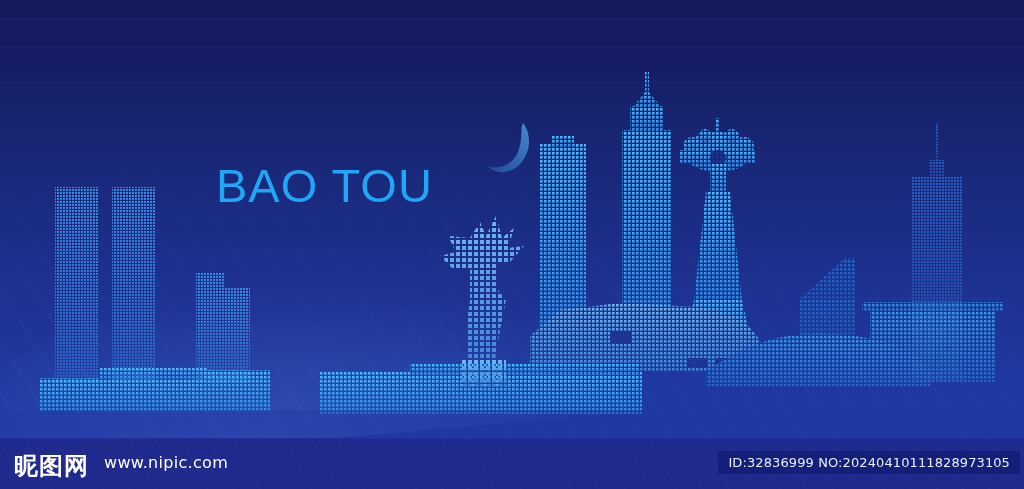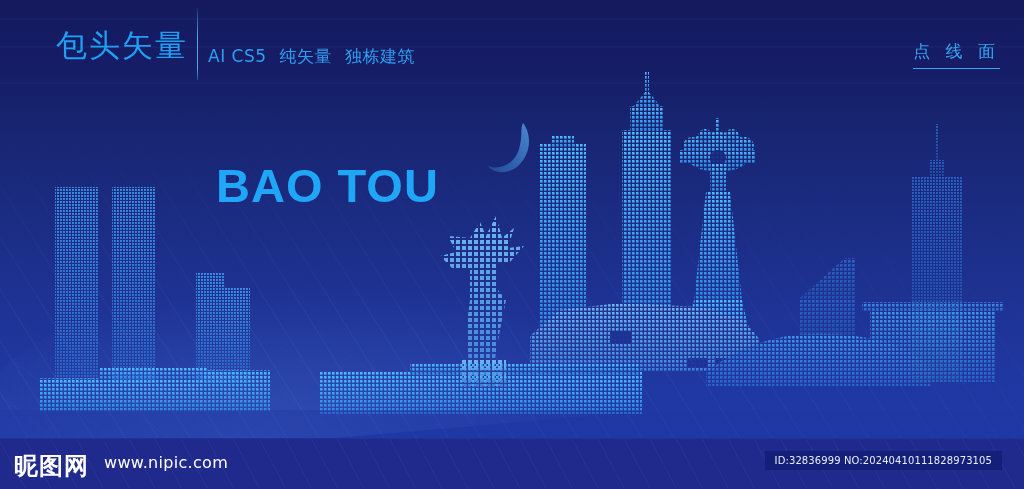--- a/index.html
+++ b/index.html
@@ -86,21 +86,21 @@
     font-size:17px;color:#36a6f2;letter-spacing:5px;
     padding-bottom:5px;border-bottom:1.5px solid #36a6f2;
     font-family:"DejaVu Sans","Liberation Sans",sans-serif;
   }
 
   
   .cityname{
     position:absolute;left:216px;top:158px;
     font-size:47px;color:#1fa6f7;letter-spacing:1px;
     font-family:"Liberation Sans","DejaVu Sans",sans-serif;
-    font-weight:700;
+    font-weight:400;
   }
 
   
   .moon{position:absolute;left:487px;top:121px;width:46px;height:54px;}
 
   
   .skyline{position:absolute;left:0;top:0;width:1024px;height:440px;}
 
   
   .footer{
@@ -119,23 +119,23 @@
     position:absolute;left:14px;top:11px;
     font-size:24px;font-weight:bold;color:#ffffff;letter-spacing:1px;
     font-family:"DejaVu Sans","Liberation Sans",sans-serif;
   }
   .fo-url{
     position:absolute;left:104px;top:14px;
     font-size:16px;color:#ffffff;letter-spacing:.3px;
     font-family:"DejaVu Sans","Liberation Sans",sans-serif;
   }
   .fo-id{
-    position:absolute;right:22px;top:12px;
+    position:absolute;right:4px;top:12px;
     background:#141f79;
-    color:#e9eef9;font-size:10px;
+    color:#e9eef9;font-size:13px;
     padding:4px 10px;letter-spacing:.1px;
     font-family:"DejaVu Sans","Liberation Sans",sans-serif;
     white-space:nowrap;
   }
 </style>
 </head>
 <body>
 
 <div class="stage">
 
@@ -286,28 +286,20 @@
         <stop offset="0%" stop-color="#4a86cf"></stop>
         <stop offset="60%" stop-color="#2f62ae"></stop>
         <stop offset="100%" stop-color="#234b93"></stop>
       </linearGradient>
     </defs>
     <path d="M36 2 C44 12 45 30 33 43 C22 55 6 52 1 45 C14 50 28 42 32 28 C36 15 33 7 36 2 Z" fill="url(#moonG)"></path>
   </svg>
 
   <div class="cityname">BAO TOU</div>
 
-  <div class="header">
-    <div class="h-title">包头矢量</div>
-    <div class="h-divider"></div>
-    <div class="h-sub">
-      <span class="seg">AI CS5</span><span class="seg">纯矢量</span><span class="seg">独栋建筑</span>
-    </div>
-    <div class="h-right">点 线 面</div>
-  </div>
 
   <div class="footer">
     <div class="texture"></div>
     <div class="fo-logo">昵图网</div>
     <div class="fo-url">www.nipic.com</div>
     <div class="fo-id">ID:32836999 NO:20240410111828973105</div>
   </div>
 
 </div>
 

